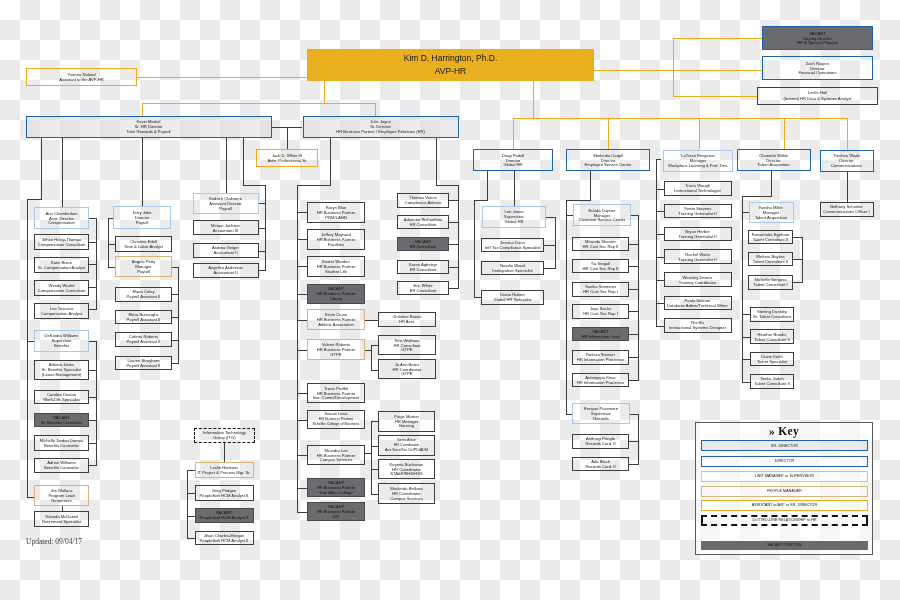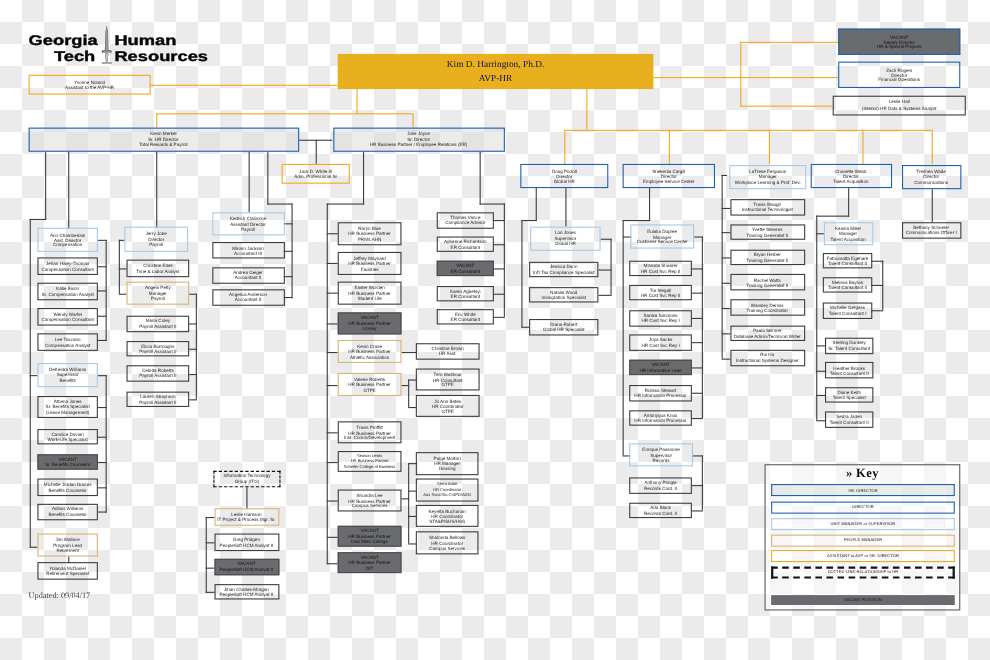--- a/index.html
+++ b/index.html
@@ -5,21 +5,21 @@
 html,body{margin:0;padding:0;background:#fff;}
 body{width:900px;height:600px;overflow:hidden;font-family:"Liberation Sans",sans-serif;}
 #canvas{position:relative;width:900px;height:600px;overflow:hidden;
   background-color:#fff;
   background-image:linear-gradient(45deg,#ebebeb 25%,transparent 25%,transparent 75%,#ebebeb 75%),
                    linear-gradient(45deg,#ebebeb 25%,transparent 25%,transparent 75%,#ebebeb 75%);
   background-size:40px 40px;background-position:0 0,20px 20px;}
 .box{position:absolute;box-sizing:border-box;display:flex;flex-direction:column;
      align-items:center;justify-content:center;text-align:center;color:#1b1b1b;overflow:hidden;}
 .box>span{display:block;white-space:nowrap;}
-.t-root{background:#E8AF1E;color:#141414;font-family:Liberation Serif, serif;font-weight:400;}
+.t-root{background:#E8AF1E;color:#141414;font-family:Liberation Sans, sans-serif;font-weight:400;}
 .t-srdir{border:1.7px solid #1F62AC;background:rgba(220,220,220,0.55);}
 .t-dir{border:1.7px solid #1F62AC;background:transparent;}
 .t-unit{border:1px solid #A9C8E8;background:transparent;}
 .t-people{border:1px solid #D9B377;background:transparent;}
 .t-assistant{border:1.3px solid #EFAA1E;background:transparent;}
 .t-vacant{border:1px solid #4A4A4A;background:#6A6B6E;color:#111;}
 .t-vacantdir{border:1.7px solid #1F62AC;background:#6A6B6E;color:#111;}
 .t-plain{border:1px solid #3D3D3D;background:transparent;}
 .t-dotted{border:1.8px dashed #111;background:transparent;}
 .ln{position:absolute;background:#3D3D3D;}
@@ -45,34 +45,20 @@
 .kt-unit{border:1px solid #A9C8E8;background:transparent;}
 .kt-people{border:1px solid #D9B377;background:transparent;}
 .kt-assistant{border:1.5px solid #EFAA1E;background:transparent;}
 .kt-dotted{border:2px dashed #111;background:transparent;}
 .kt-vacant{background:#6A6B6E;border:none;}
 </style>
 </head>
 <body>
 
 <div id="canvas">
-  <div id="logo">
-    <div class="lg" id="lg-georgia">Georgia</div>
-    <div class="lg" id="lg-tech">Tech</div>
-    <div class="lg" id="lg-human">Human</div>
-    <div class="lg" id="lg-resources">Resources</div>
-    <svg id="tower" viewBox="0 0 30 86" xmlns="http://www.w3.org/2000/svg">
-      <path d="M15 2 L17.2 14 L18.6 50 L15 55 L11.4 50 L12.8 14 Z" fill="#5a5a5a"></path>
-      <path d="M15 4 L16.6 15 L17.6 50 L15 54 L12.4 50 L13.4 15 Z" fill="#9a9a9a"></path>
-      <path d="M5 52 L11.5 50 L15 56 L18.5 50 L25 52 L24 57 L18.5 56 L16.5 74 L13.5 74 L11.5 56 L6 57 Z" fill="#6a6a6a"></path>
-      <path d="M7 54.5 L12 53 L15 58 L18 53 L23 54.5 L22.4 56.4 L18.4 55.6 L16.3 73 L13.7 73 L11.6 55.6 L7.6 56.4 Z" fill="#b8b8b8"></path>
-      <rect x="5.5" y="74" width="19" height="3.5" fill="#808080"></rect>
-      <rect x="6.5" y="75" width="17" height="1.8" fill="#c8c8c8"></rect>
-    </svg>
-  </div>
   <div id="lines">
       <div class="ln g" style="left: 137px; top: 77px; width: 170px; height: 1px;"></div>
       <div class="ln g" style="left: 323.5px; top: 81px; width: 1px; height: 22px;"></div>
       <div class="ln g" style="left: 142px; top: 102.5px; width: 232.5px; height: 1px;"></div>
       <div class="ln g" style="left: 142px; top: 102.5px; width: 1px; height: 13.5px;"></div>
       <div class="ln g" style="left: 374.5px; top: 102.5px; width: 1px; height: 13.5px;"></div>
       <div class="ln g" style="left: 533px; top: 81px; width: 1px; height: 37px;"></div>
       <div class="ln g" style="left: 513px; top: 117.5px; width: 334px; height: 1px;"></div>
       <div class="ln g" style="left: 513px; top: 117.5px; width: 1px; height: 31.5px;"></div>
       <div class="ln g" style="left: 608px; top: 117.5px; width: 1px; height: 31.5px;"></div>

